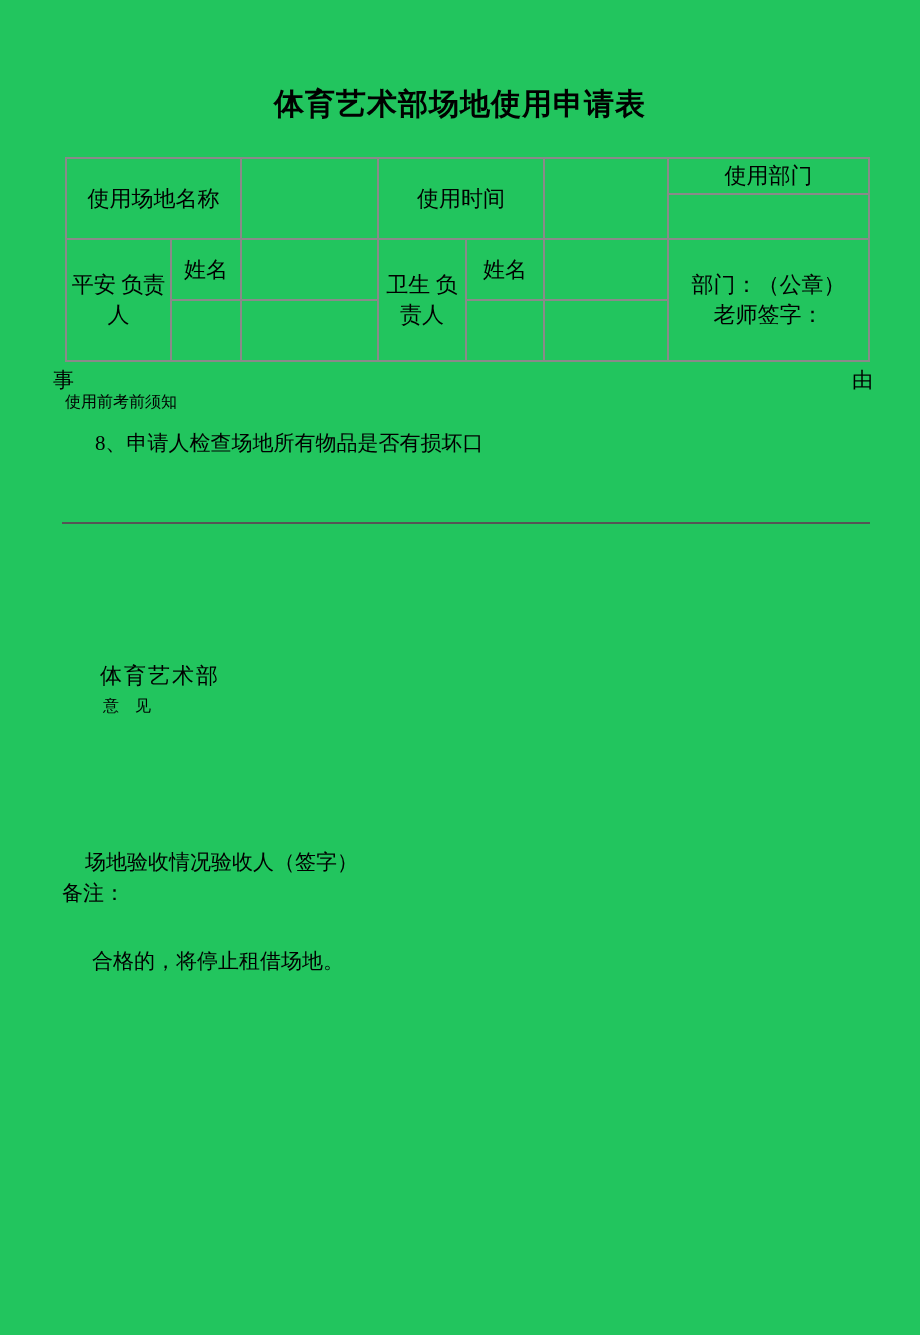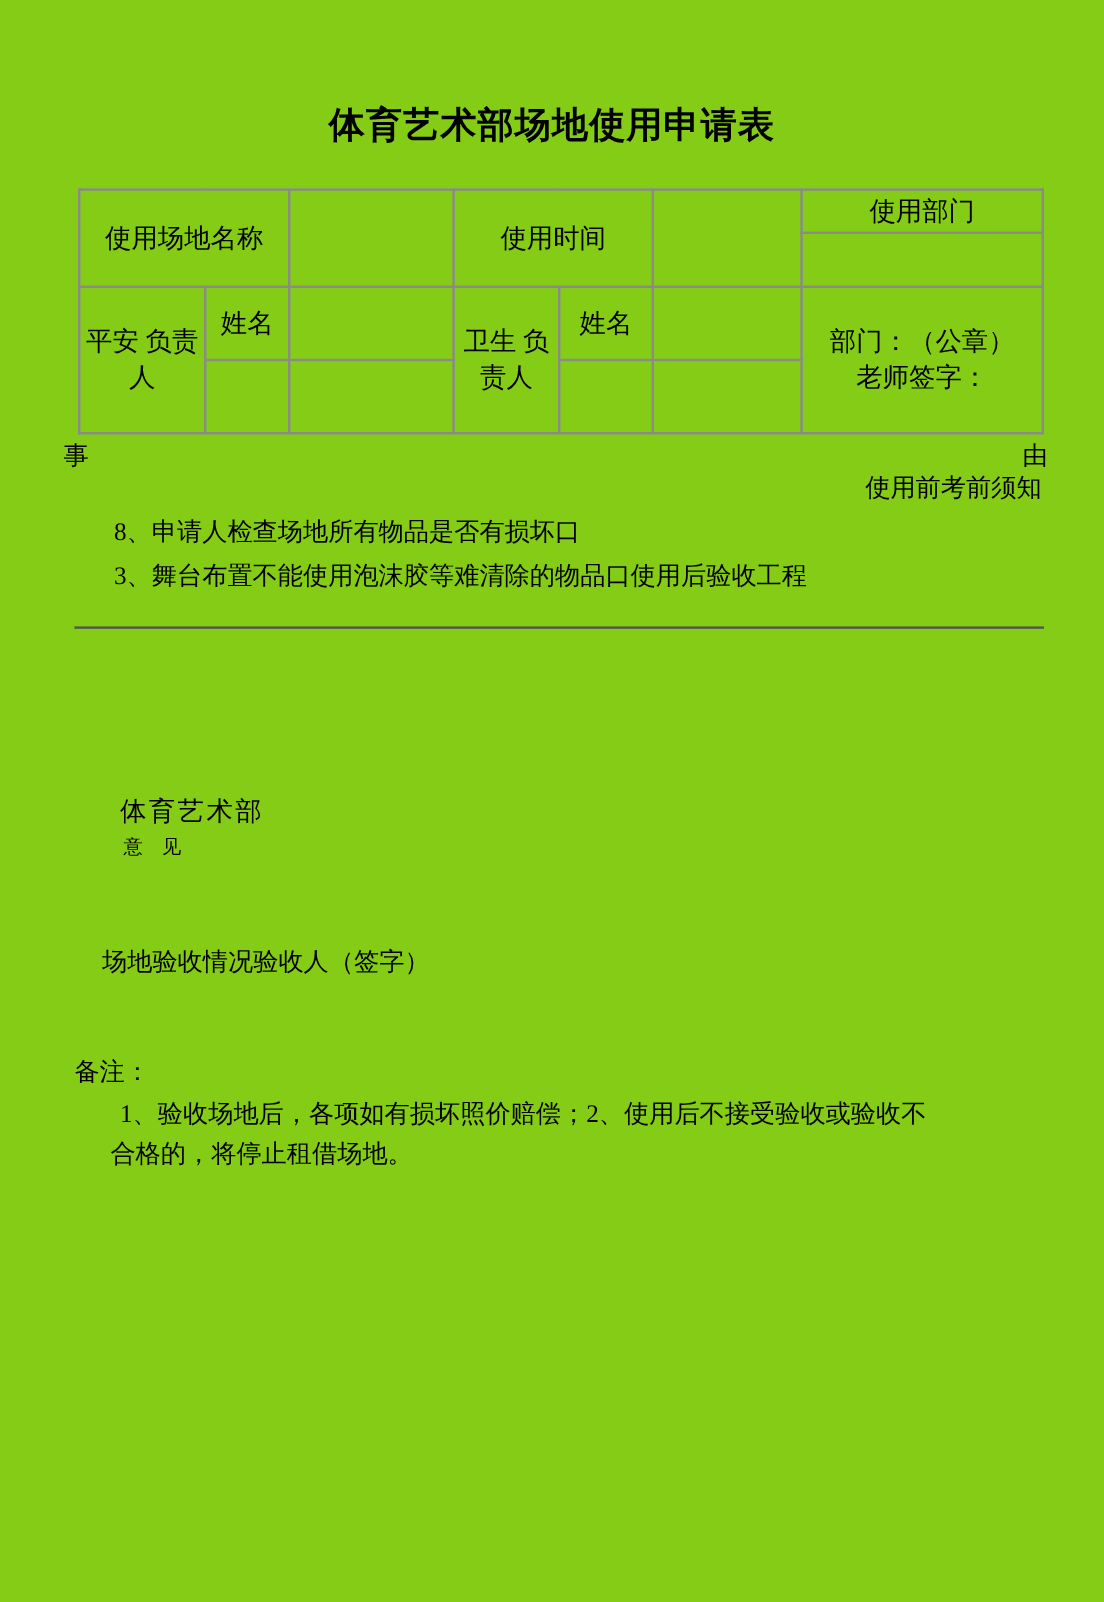--- a/index.html
+++ b/index.html
@@ -1,19 +1,19 @@
 <!DOCTYPE html>
 <html><head>
 <meta charset="utf-8">
 <style>
   html,body{margin:0;padding:0;background:#ffffff;}
   .page{
     position:relative;
     width:920px;height:1335px;
-    background:#84cc16;
+    background:#22c55e;
     font-family:"Liberation Serif","DejaVu Serif",serif;
     color:#000;
     overflow:hidden;
   }
   .doc-title{
     position:absolute;top:84px;left:0;width:920px;
     text-align:center;
     font-family:"Liberation Sans","DejaVu Sans",sans-serif;
     font-weight:bold;font-size:30px;letter-spacing:1px;
   }
@@ -32,33 +32,33 @@
     line-height:1.35;
   }
   td.seal-cell{text-align:left;padding-left:13px;line-height:36px;}
   .reason-row{
     position:absolute;left:53px;top:366px;width:820px;
     display:flex;justify-content:space-between;
     font-size:21px;
   }
   .notice-heading{
     position:absolute;left:65px;top:392px;width:803px;
-    text-align:right;font-size:21px;
+    text-align:left;font-size:16px;
   }
   .notice-list{position:absolute;left:95px;top:428px;font-size:21px;}
   .notice-list .li{height:37px;line-height:30px;}
   .divider{
     position:absolute;left:62px;top:522px;width:808px;height:0;
     border-top:2px solid #555555;
   }
   .checklist{position:absolute;left:140px;top:556px;font-size:21px;}
   .checklist .li{height:34px;line-height:28px;}
   .opinion-dept{position:absolute;left:100px;top:661px;font-size:22px;letter-spacing:2px;}
   .opinion-label{position:absolute;left:103px;top:696px;font-size:16px;white-space:pre;}
-  .acceptance{position:absolute;left:85px;top:787px;font-size:21px;}
+  .acceptance{position:absolute;left:85px;top:848px;font-size:21px;}
   .remarks-label{position:absolute;left:62px;top:879px;font-size:21px;}
   .remarks-line1{position:absolute;left:100px;top:914px;font-size:21px;}
   .remarks-line2{position:absolute;left:92px;top:947px;font-size:21px;}
 </style>
 </head>
 <body>
 
 <div class="page">
 
   <div class="doc-title">体育艺术部场地使用申请表</div>
@@ -107,28 +107,26 @@
 
   <div class="reason-row">
     <span>事</span>
     <span>由</span>
   </div>
 
   <div class="notice-heading">使用前考前须知</div>
 
   <div class="notice-list">
     <div class="li">8、申请人检查场地所有物品是否有损坏口</div>
-    <div class="li">3、舞台布置不能使用泡沫胶等难清除的物品口使用后验收工程</div>
   </div>
 
   <div class="divider"></div>
 
 
   <div class="opinion-dept">体育艺术部</div>
   <div class="opinion-label">意　见</div>
 
   <div class="acceptance">场地验收情况验收人（签字）</div>
 
   <div class="remarks-label">备注：</div>
-  <div class="remarks-line1">1、验收场地后，各项如有损坏照价赔偿；2、使用后不接受验收或验收不</div>
   <div class="remarks-line2">合格的，将停止租借场地。</div>
 
 </div>
 
 </body></html>

